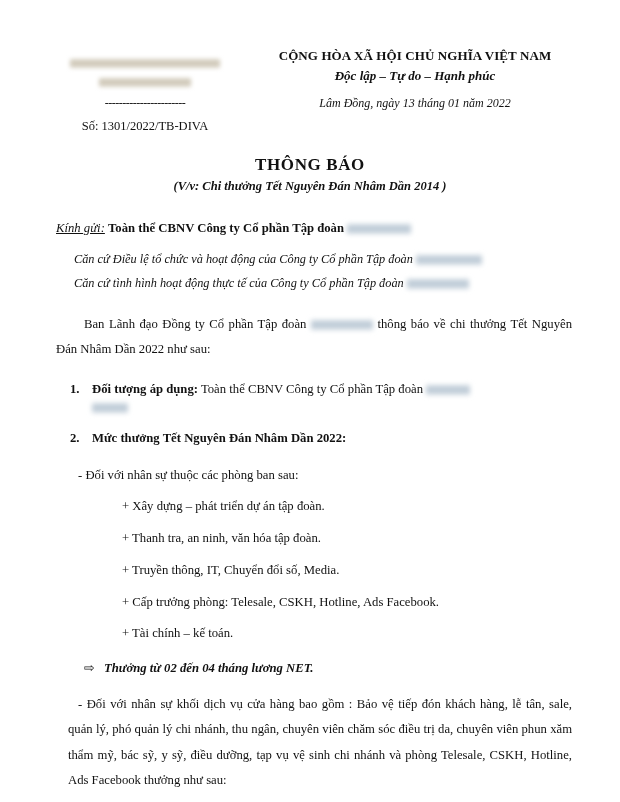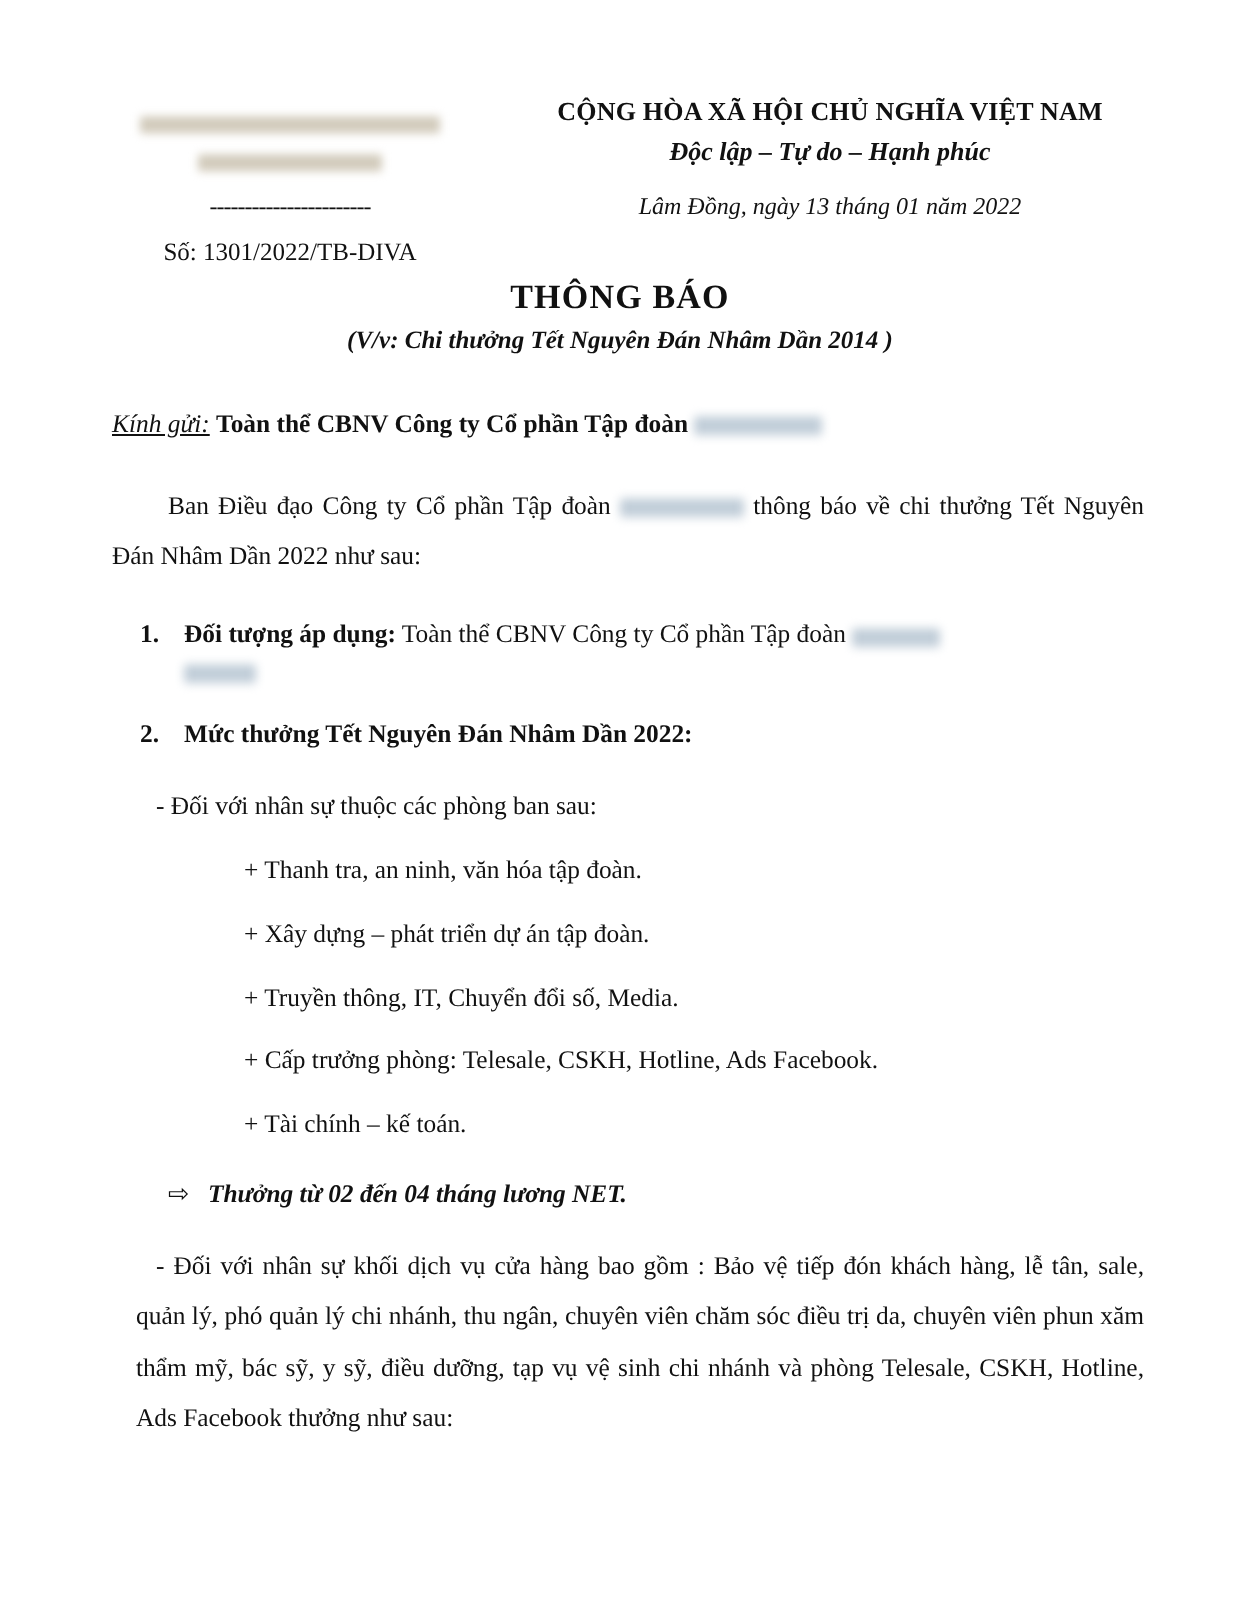--- a/index.html
+++ b/index.html
@@ -87,21 +87,21 @@
   }
   .place-date {
     font-style: italic;
     font-size: 12px;
     margin-top: 9px;
   }
 
   
   .title-block {
     text-align: center;
-    margin-top: 4px;
+    margin-top: 20px;
   }
   .doc-title {
     font-weight: bold;
     font-size: 17px;
     letter-spacing: 0.6px;
   }
   .doc-subtitle {
     font-weight: bold;
     font-style: italic;
     font-size: 12.5px;
@@ -224,23 +224,33 @@
   </div>
 
   <div class="body">
 
     <div class="recipient">
       <span class="label">Kính gửi:</span>
       <span class="value">Toàn thể CBNV Công ty Cổ phần Tập đoàn</span>
       <span class="redacted-blue r-inline-1"></span>
     </div>
 
+    <div class="basis">
+      <div>
+        <span>Căn cứ Điều lệ tổ chức và hoạt động của Công ty Cổ phần Tập đoàn</span>
+        <span class="redacted-blue r-inline-2"></span>
+      </div>
+      <div>
+        <span>Căn cứ tình hình hoạt động thực tế của Công ty Cổ phần Tập đoàn</span>
+        <span class="redacted-blue r-inline-3"></span>
+      </div>
+    </div>
 
     <div class="para">
-      <span>Ban Điều đạo Công ty Cổ phần Tập đoàn</span>
+      <span>Ban Lãnh đạo Đồng ty Cổ phần Tập đoàn</span>
       <span class="redacted-blue r-inline-4"></span>
       <span>thông báo về chi thưởng Tết Nguyên Đán Nhâm Dần 2022 như sau:</span>
     </div>
 
     <ul class="ol">
       <li>
         <span class="num">1.</span>
         <span class="head">Đối tượng áp dụng:</span>
         <span>Toàn thể CBNV Công ty Cổ phần Tập đoàn</span>
         <span class="redacted-blue r-inline-5"></span>
@@ -250,22 +260,22 @@
         <span class="num">2.</span>
         <span class="head">Mức thưởng Tết Nguyên Đán Nhâm Dần 2022:</span>
       </li>
     </ul>
 
     <div class="dash-item">
       <span>- Đối với nhân sự thuộc các phòng ban sau:</span>
     </div>
 
     <div>
+      <div class="plus-item"><span>+ Xây dựng – phát triển dự án tập đoàn.</span></div>
       <div class="plus-item"><span>+ Thanh tra, an ninh, văn hóa tập đoàn.</span></div>
-      <div class="plus-item"><span>+ Xây dựng – phát triển dự án tập đoàn.</span></div>
       <div class="plus-item"><span>+ Truyền thông, IT, Chuyển đổi số, Media.</span></div>
       <div class="plus-item"><span>+ Cấp trưởng phòng: Telesale, CSKH, Hotline, Ads Facebook.</span></div>
       <div class="plus-item"><span>+ Tài chính – kế toán.</span></div>
     </div>
 
     <div class="arrow-item">
       <span class="arrow">⇨</span>
       <span>Thưởng từ 02 đến 04 tháng lương NET.</span>
     </div>
 

